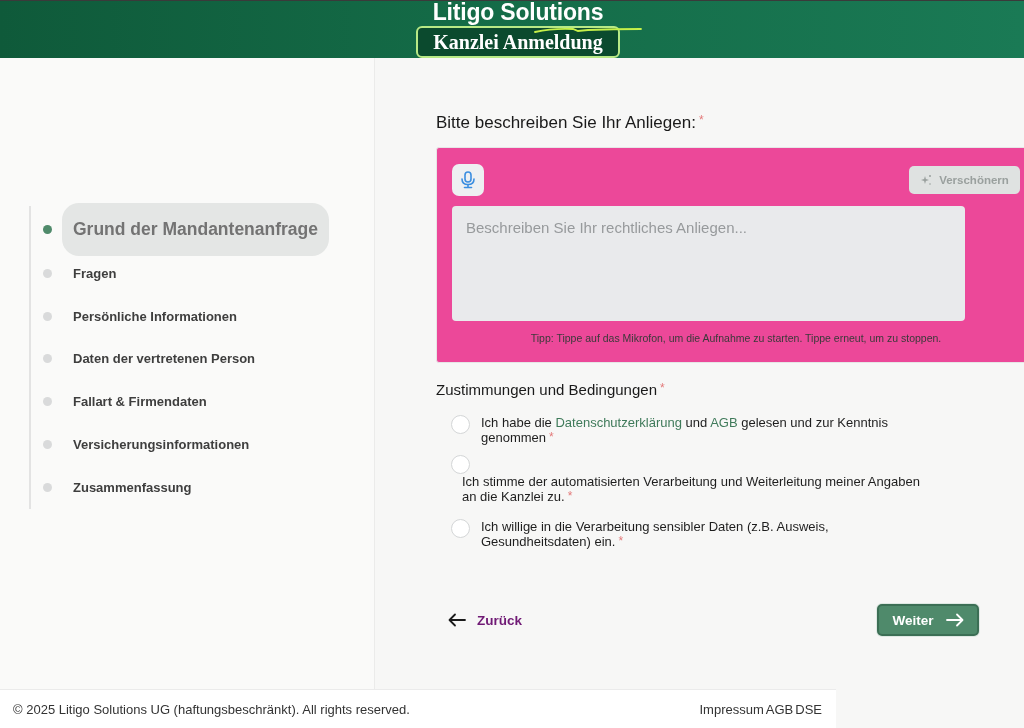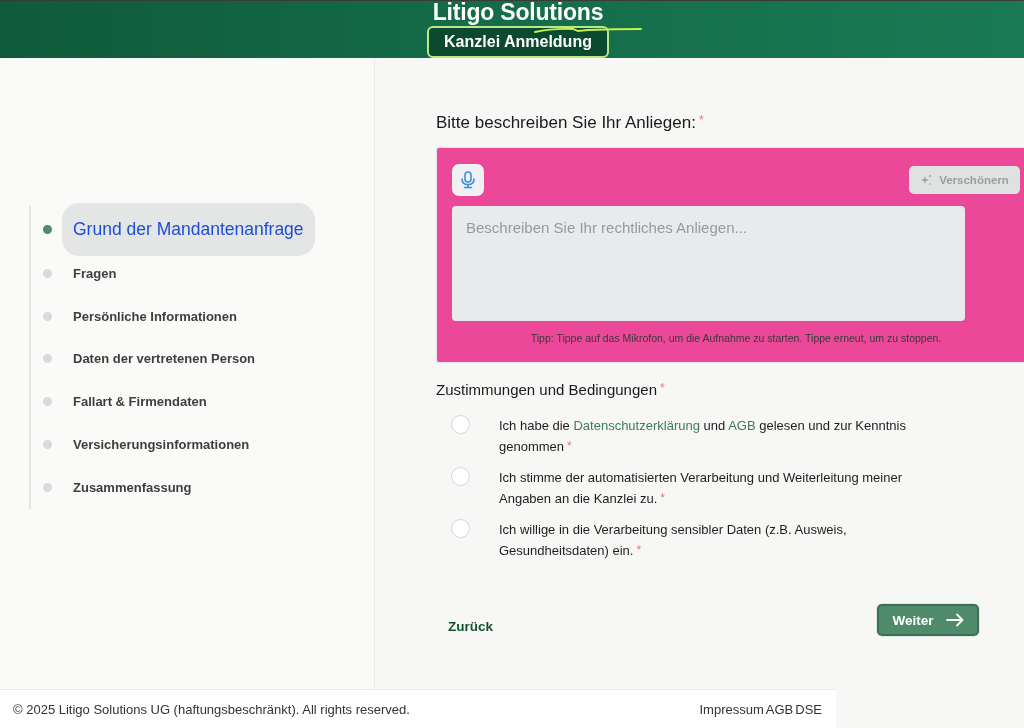--- a/index.html
+++ b/index.html
@@ -20,21 +20,21 @@
       flex-direction: column;
     }
     .logo {
       position: relative; color: #ffffff; font-weight: bold; font-size: 23px;
       letter-spacing: -0.2px; margin-top: -2px;
     }
     .logo svg { position: absolute; left: 100px; top: 26px; }
     .login-btn {
       background: #0b4a2e; color: #ffffff; border: 2px solid #b8e986;
       border-radius: 6px; height: 34px; padding: 0 15px;
-      font-family: Liberation Sans, sans-serif; font-weight: bold; font-size: 16px;
+      font-family: Liberation Serif, serif; font-weight: bold; font-size: 20px;
       cursor: pointer;
     }
     
     .sidebar {
       position: absolute; left: 0; top: 58px; width: 375px; height: 631px;
       background: #fafaf9; border-right: 1px solid #ebebea;
     }
     .steps {
       position: absolute; left: 29px; top: 148px; width: 320px;
       border-left: 2px solid #e3e3e3; padding: 0;
@@ -46,21 +46,21 @@
       width: 9px; height: 9px; border-radius: 50%; background: #d9dadb;
       position: absolute; left: 12px;
     }
     .step.active .dot { background: #4f8a6b; }
     .step .label {
       margin-left: 42px; font-size: 13px; font-weight: bold; color: #3e3e3e;
     }
     .step.active { height: 46px; margin-bottom: 0; }
     .step.active .label {
       margin-left: 31px; background: #e4e6e5; border-radius: 17px;
-      padding: 16px 11px; font-size: 17.5px; color: #1d4ed8; font-weight: normal;
+      padding: 16px 11px; font-size: 17.5px; color: #737373; font-weight: bold;
     }
     
     .main { position: absolute; left: 376px; top: 58px; width: 648px; height: 631px; }
     .q-title {
       position: absolute; left: 60px; top: 55px; font-size: 17px; color: #1a1a1a;
     }
     .req { color: #e37a7a; font-size: 12px; vertical-align: top; margin-left: 3px; }
     .card {
       position: absolute; left: 60px; top: 89px; width: 600px; height: 216px;
       background: #ec4899; border: 1px solid #e6e6e6; border-radius: 3px;
@@ -92,28 +92,28 @@
       position: absolute; left: 60px; top: 323px; font-size: 15px; color: #1a1a1a;
     }
     .consent {
       position: absolute; left: 75px; width: 470px; display: flex; align-items: flex-start;
     }
     .checkbox {
       width: 19px; height: 19px; border-radius: 50%; border: 1px solid #d4d6d7;
       background: #fff; flex-shrink: 0; margin-top: 0; cursor: pointer;
     }
     .consent-text {
-      margin-left: 29px; font-size: 13px; line-height: 21px; color: #1e1e1e;
+      margin-left: 11px; font-size: 13px; line-height: 15px; color: #1e1e1e;
     }
     .link { color: #3f7a5a; text-decoration: none; }
     .back-btn {
       position: absolute; left: 72px; top: 550px; height: 24px; display: flex;
       align-items: center; gap: 11px; background: none; border: none;
       font-family: "Liberation Sans", sans-serif; font-size: 13.5px; font-weight: bold;
-      color: #14532d; cursor: pointer; flex-direction: column;
+      color: #701a75; cursor: pointer;
     }
     .next-btn {
       position: absolute; left: 501px; top: 546px; width: 102px; height: 32px;
       background: #4f8a6b; border: 2px solid #3c6f55; border-radius: 5px;
       box-shadow: 0 0 0 1px #dfe8e3;
       color: #ffffff; font-family: "Liberation Sans", sans-serif; font-size: 13.5px; font-weight: bold;
       display: flex; align-items: center; justify-content: center; gap: 12px; cursor: pointer;
     }
     
     .footer {
@@ -201,21 +201,21 @@
     <span>Zustimmungen und Bedingungen</span><span class="req">*</span>
   </div>
 
   <div class="consent" style="top:357px;">
     <span class="checkbox"></span>
     <div class="consent-text">
       <span>Ich habe die </span><a href="#" class="link">Datenschutzerklärung</a><span> und </span><a href="#" class="link">AGB</a><span> gelesen und zur Kenntnis genommen</span><span class="req">*</span>
     </div>
   </div>
 
-  <div class="consent" style="top:409px;">
+  <div class="consent" style="top:397px;flex-direction:column;">
     <span class="checkbox"></span>
     <div class="consent-text">
       <span>Ich stimme der automatisierten Verarbeitung und Weiterleitung meiner Angaben an die Kanzlei zu.</span><span class="req">*</span>
     </div>
   </div>
 
   <div class="consent" style="top:461px;">
     <span class="checkbox"></span>
     <div class="consent-text">
       <span>Ich willige in die Verarbeitung sensibler Daten (z.B. Ausweis, Gesundheitsdaten) ein.</span><span class="req">*</span>

